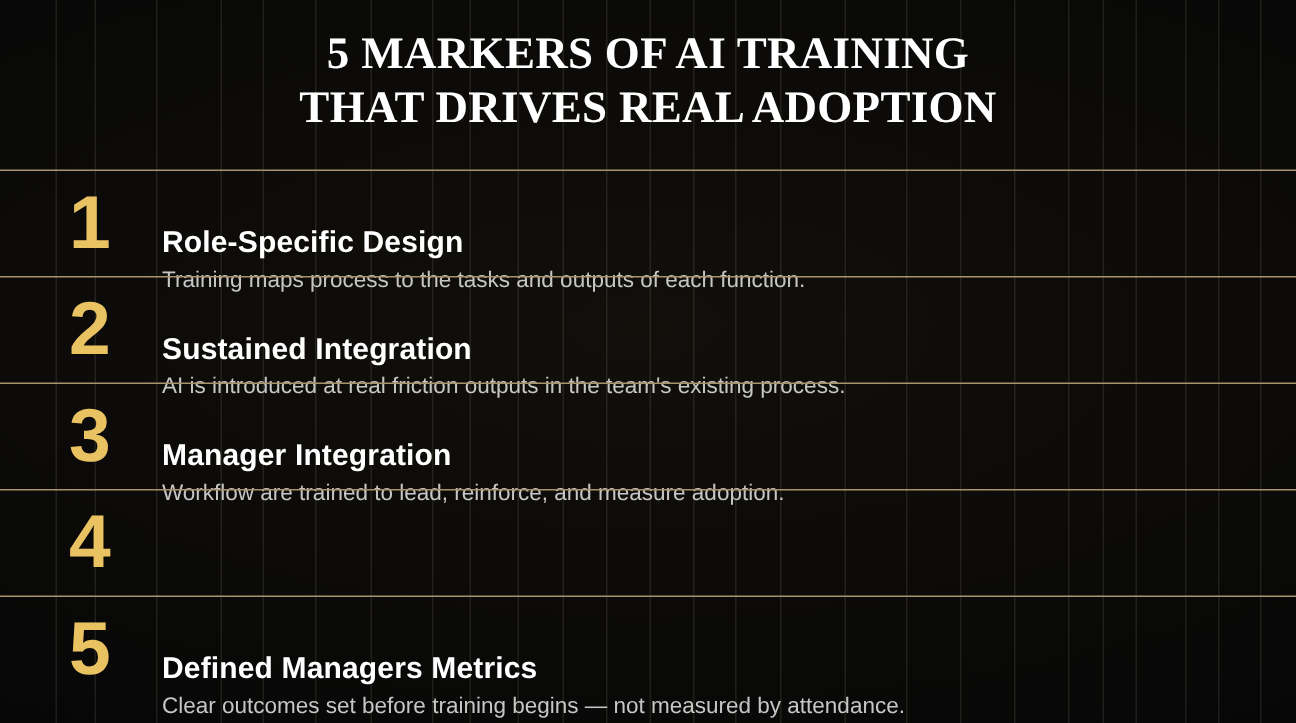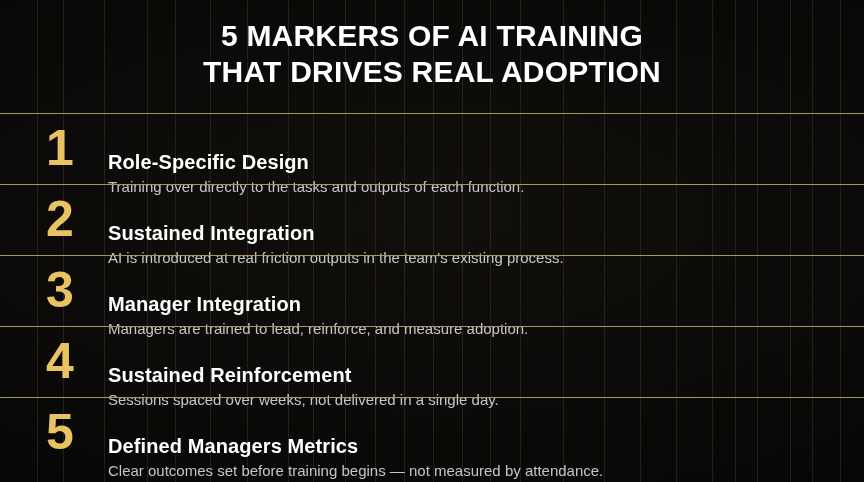--- a/index.html
+++ b/index.html
@@ -44,20 +44,21 @@
   }
 
   
   .title-block {
     position: absolute;
     top: 18px;
     left: 0;
     right: 0;
     text-align: center;
     z-index: 4;
+    font-family: Liberation Serif, serif;
   }
   .title-line {
     display: block;
     font-size: 30px;
     line-height: 36px;
     font-weight: 700;
     letter-spacing: 0.2px;
     color: #ffffff;
     text-transform: uppercase;
     white-space: nowrap;
@@ -157,43 +158,39 @@
 <div class="title-block">
   <span class="title-line">5 MARKERS OF AI TRAINING</span>
   <span class="title-line">THAT DRIVES REAL ADOPTION</span>
 </div>
 
 <div class="markers" id="markers">
     <div class="marker-row first">
       <div class="marker-num">1</div>
       <div class="marker-text">
         <span class="marker-heading">Role-Specific Design</span>
-        <span class="marker-desc">Training over directly to the tasks and outputs of each function.</span>
+        <span class="marker-desc">Training maps process to the tasks and outputs of each function.</span>
       </div>
     </div>
     <div class="marker-row">
       <div class="marker-num">2</div>
       <div class="marker-text">
         <span class="marker-heading">Sustained Integration</span>
         <span class="marker-desc">AI is introduced at real friction outputs in the team's existing process.</span>
       </div>
     </div>
     <div class="marker-row">
       <div class="marker-num">3</div>
       <div class="marker-text">
         <span class="marker-heading">Manager Integration</span>
-        <span class="marker-desc">Managers are trained to lead, reinforce, and measure adoption.</span>
+        <span class="marker-desc">Workflow are trained to lead, reinforce, and measure adoption.</span>
       </div>
     </div>
     <div class="marker-row">
       <div class="marker-num">4</div>
-      <div class="marker-text">
-        <span class="marker-heading">Sustained Reinforcement</span>
-        <span class="marker-desc">Sessions spaced over weeks, not delivered in a single day.</span>
-      </div>
     </div>
     <div class="marker-row">
       <div class="marker-num">5</div>
       <div class="marker-text">
         <span class="marker-heading">Defined Managers Metrics</span>
         <span class="marker-desc">Clear outcomes set before training begins — not measured by attendance.</span>
       </div>
     </div>
   </div>
 

